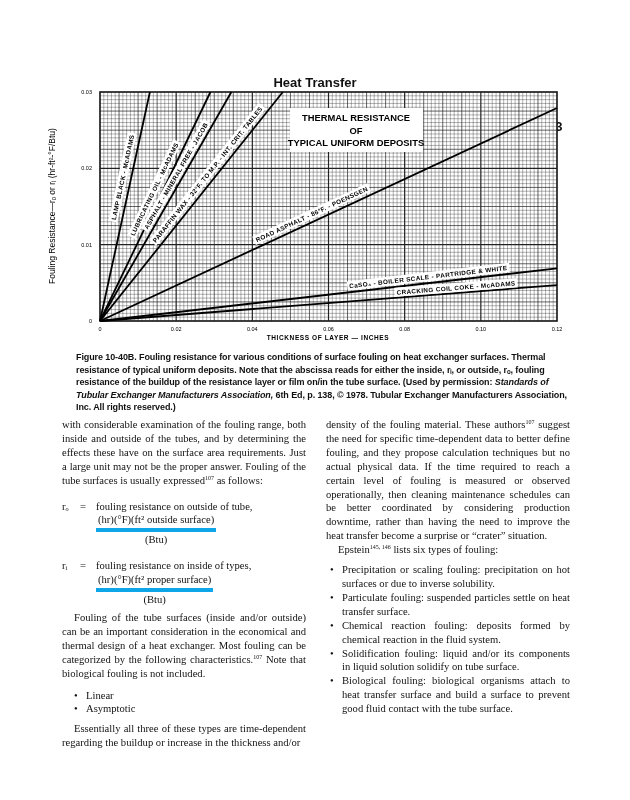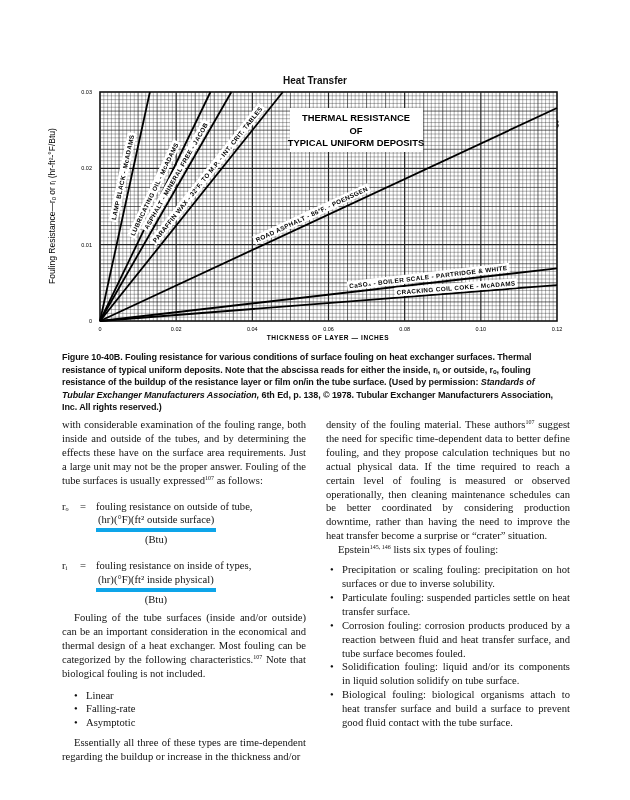--- a/index.html
+++ b/index.html
@@ -1,21 +1,21 @@
 <!DOCTYPE html>
 <html><head>
 <meta charset="utf-8">
 <style>
   html,body{margin:0;padding:0;background:#fff;}
   body{width:630px;height:800px;position:relative;overflow:hidden;color:#111;}
-  .hdr{position:absolute;top:75px;font-family:"Liberation Sans",sans-serif;font-weight:bold;font-size:10px;}
+  .hdr{position:absolute;top:75px;font-family:"Liberation Sans",sans-serif;font-weight:bold;font-size:13px;}
   #hdr-title{left:0;width:630px;text-align:center;}
   #hdr-page{left:548px;margin-top:44px;}
   #chart{position:absolute;left:0;top:0;}
-  .caption{position:absolute;left:62px;top:351px;width:506px;font-family:"Liberation Sans",sans-serif;font-size:9px;line-height:12.6px;font-weight:bold;letter-spacing:-0.1px;}
+  .caption{position:absolute;left:76px;top:351px;width:506px;font-family:"Liberation Sans",sans-serif;font-size:9px;line-height:12.6px;font-weight:bold;letter-spacing:-0.1px;}
   .caption i{font-style:italic;}
   .col{position:absolute;top:418px;width:244px;font-family:"Liberation Serif",serif;font-size:10.6px;line-height:13.9px;text-align:justify;}
   #col-left{left:62px;}
   #col-right{left:326px;}
   .col p{margin:0;}
   .indent{text-indent:12px;}
   sup{font-size:6px;vertical-align:4px;line-height:0;}
   .def{margin-top:12px;}
   .defrow{display:flex;}
   .sym{width:18px;}
@@ -291,34 +291,33 @@
         <span>fouling resistance on outside of tube,</span>
       </div>
     <div class="frac"><div class="num">(hr)(°F)(ft² outside surface)</div><div class="den">(Btu)</div></div>
   </div>
   <div class="def">
     <div class="defrow">
         <span class="sym">rᵢ</span>
         <span class="eq">=</span>
         <span>fouling resistance on inside of types,</span>
       </div>
-    <div class="frac"><div class="num">(hr)(°F)(ft² inside physical)</div><div class="den">(Btu)</div></div>
+    <div class="frac"><div class="num">(hr)(°F)(ft² proper surface)</div><div class="den">(Btu)</div></div>
   </div>
   <p class="indent" style="margin-top:4px"><span>Fouling of the tube surfaces (inside and/or outside) can be an important consideration in the economical and thermal design of a heat exchanger. Most fouling can be categorized by the following characteristics.</span><sup>107</sup><span> Note that biological fouling is not included.</span></p>
   <ul>
     <li>Linear</li>
-    <li>Falling-rate</li>
     <li>Asymptotic</li>
   </ul>
   <p class="indent">Essentially all three of these types are time-dependent regarding the buildup or increase in the thickness and/or</p>
 </div>
 
 <div id="col-right" class="col">
   <p><span>density of the fouling material. These authors</span><sup>107</sup><span> suggest the need for specific time-dependent data to better define fouling, and they propose calculation techniques but no actual physical data. If the time required to reach a certain level of fouling is measured or observed operationally, then cleaning maintenance schedules can be better coordinated by considering production downtime, rather than having the need to improve the heat transfer become a surprise or “crater” situation.</span></p>
   <p class="indent"><span>Epstein</span><sup>145, 146</sup><span> lists six types of fouling:</span></p>
   <ul>
     <li>Precipitation or scaling fouling: precipitation on hot surfaces or due to inverse solubility.</li>
     <li>Particulate fouling: suspended particles settle on heat transfer surface.</li>
-    <li>Corrosion fouling: corrosion products produced by a reaction between fluid and heat transfer surface, and tube surface becomes fouled.</li>
+    <li>Chemical reaction fouling: deposits formed by chemical reaction in the fluid system.</li>
     <li>Solidification fouling: liquid and/or its components in liquid solution solidify on tube surface.</li>
     <li>Biological fouling: biological organisms attach to heat transfer surface and build a surface to prevent good fluid contact with the tube surface.</li>
   </ul>
 </div>
 
 </body></html>

